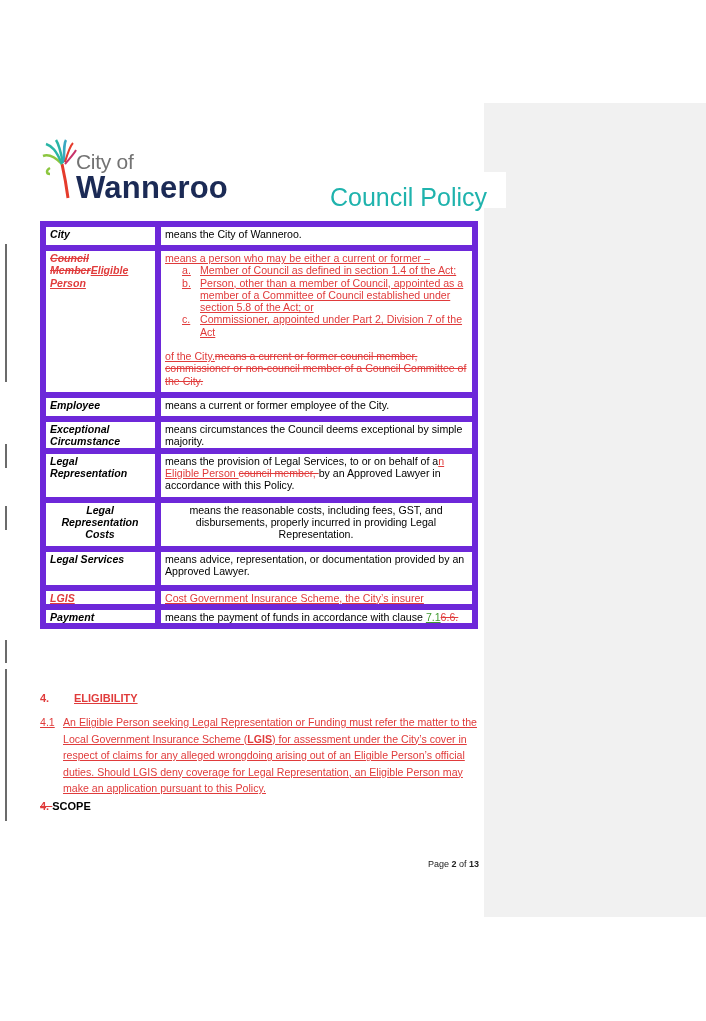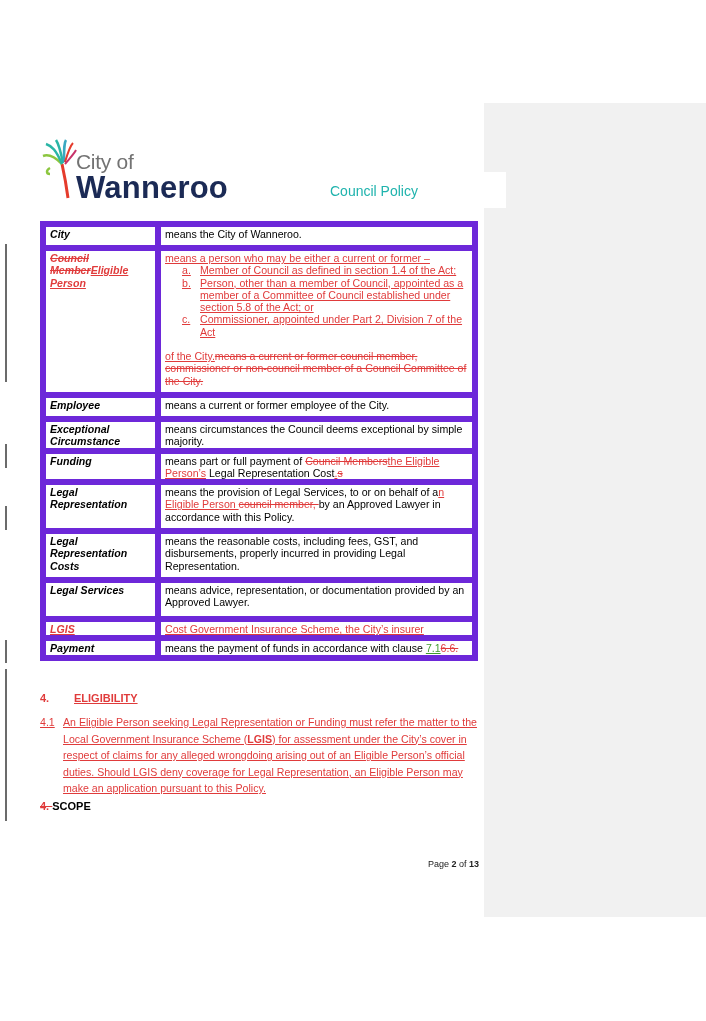--- a/index.html
+++ b/index.html
@@ -5,21 +5,21 @@
   html, body { margin:0; padding:0; }
   body { width:706px; height:1021px; position:relative; background:#ffffff; overflow:hidden;
          font-family:"Liberation Sans", sans-serif; color:#000; }
   .comment-pane { position:absolute; left:484px; top:103px; width:222px; height:814px; background:#f1f1f1; }
   .comment-notch { position:absolute; left:484px; top:172px; width:22px; height:36px; background:#ffffff; }
   .change-bar { position:absolute; left:5px; width:2px; background:#6b6b6b; }
 
   .logo { position:absolute; left:40px; top:138px; width:180px; height:66px; }
   .logo-text-city { position:absolute; left:76px; top:150px; font-size:21px; color:#737373; letter-spacing:-0.3px; }
   .logo-text-wan { position:absolute; left:76px; top:170px; font-size:31px; font-weight:bold; color:#1b2a55; letter-spacing:0.2px; }
-  .policy-title { position:absolute; left:330px; top:183px; font-size:14px; color:#1fb3ad; }
+  .policy-title { position:absolute; left:330px; top:183px; font-size:25px; color:#1fb3ad; }
 
   table.defs { position:absolute; left:40px; top:221px; width:438px; border-collapse:collapse; font-size:10.6px; line-height:12.3px; }
   table.defs td { border:6px solid #6d28d9; vertical-align:top; padding:1px 5px 0 4px; }
   table.defs td.term { width:100px; font-weight:bold; font-style:italic; }
   .ins { color:#e03b3b; text-decoration:underline; }
   .del { color:#e03b3b; text-decoration:line-through; }
   .ins-green { color:#3f9a2e; text-decoration:underline; }
   ol.alpha { margin:0; padding:0 0 0 35px; list-style:none; }
   ol.alpha li { position:relative; }
   ol.alpha li .mk { position:absolute; left:-18px; }
@@ -84,29 +84,25 @@
     </td>
   </tr>
   <tr style="height:24px;">
     <td class="term">Employee</td>
     <td>means a current or former employee of the City.</td>
   </tr>
   <tr style="height:26px;">
     <td class="term">Exceptional Circumstance</td>
     <td>means circumstances the Council deems exceptional by simple majority.</td>
   </tr>
-  <tr style="height:24px;">
-    <td class="term">Funding</td>
-    <td><span>means part or full payment of </span><span class="del">Council Members</span><span class="ins">the Eligible Person’s</span><span> Legal Representation Cost</span><span class="ins">.</span><span class="del">s</span></td>
-  </tr>
   <tr style="height:49px;">
     <td class="term">Legal Representation</td>
     <td><span>means the provision of Legal Services, to or on behalf of a</span><span class="ins">n</span> <span class="ins">Eligible Person </span><span class="del"> council member, </span><span>by an Approved Lawyer in accordance with this Policy.</span></td>
   </tr>
-  <tr style="height:49px;">
+  <tr style="height:49px;text-align:center;">
     <td class="term">Legal Representation Costs</td>
     <td>means the reasonable costs, including fees, GST, and disbursements, properly incurred in providing Legal Representation.</td>
   </tr>
   <tr style="height:39px;">
     <td class="term">Legal Services</td>
     <td>means advice, representation, or documentation provided by an Approved Lawyer.</td>
   </tr>
   <tr style="height:14px;">
     <td class="term"><span class="ins">LGIS</span></td>
     <td><span class="ins">Cost Government Insurance Scheme, the City’s insurer</span></td>

